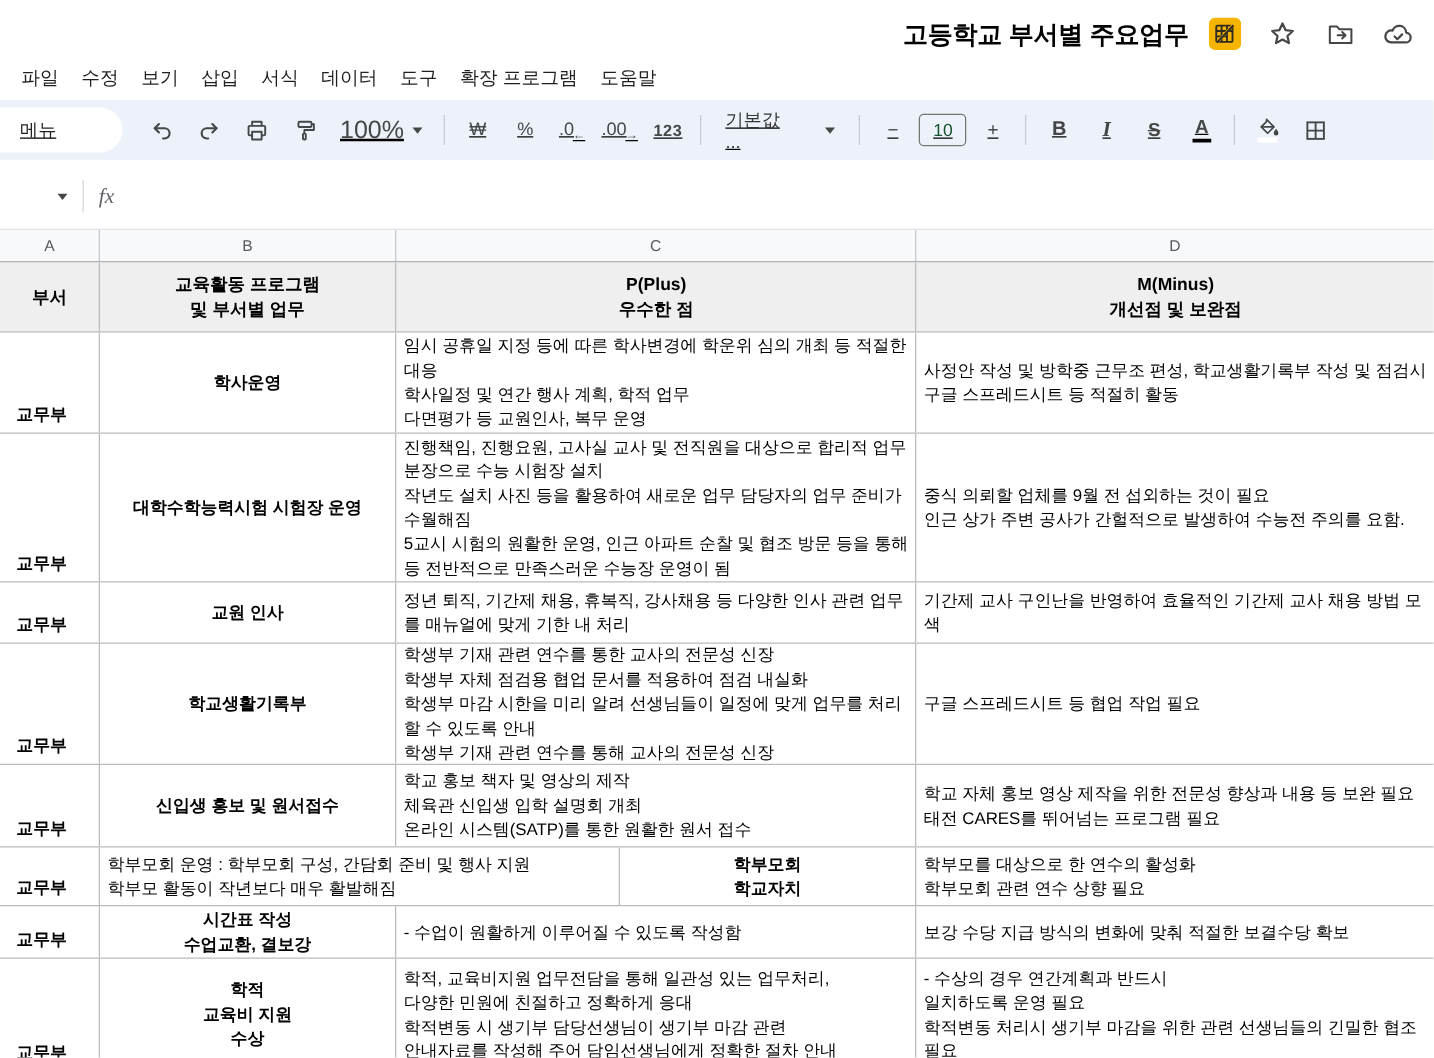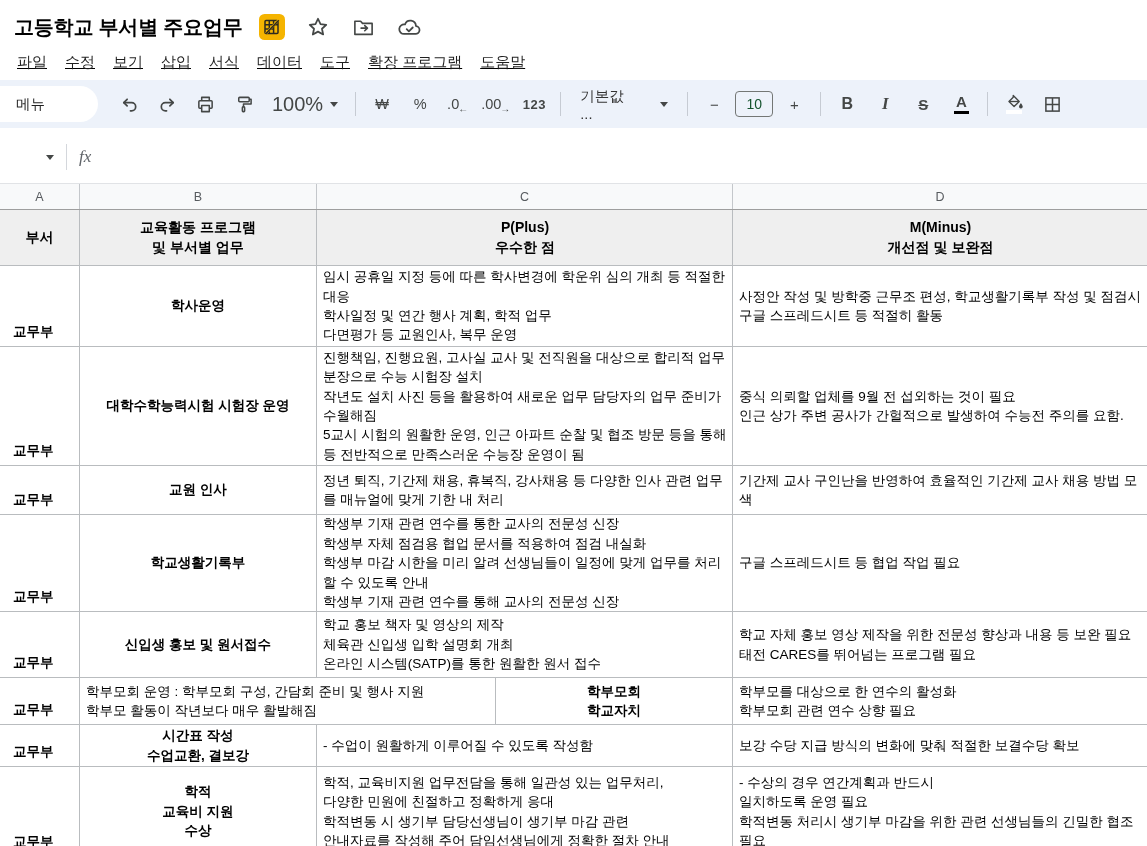--- a/index.html
+++ b/index.html
@@ -1,31 +1,31 @@
 <!DOCTYPE html>
 <html><head>
 <meta charset="utf-8">
 <style>
   * { box-sizing: border-box; margin: 0; padding: 0; }
   html,body { width: 1147px; height: 846px; overflow: hidden; background: #fff;
     font-family: "Liberation Sans", "DejaVu Sans", sans-serif; color:#000; }
 
   
-  .titlebar { height: 46px; display: flex; align-items: center; padding: 8px 16px 0 14px; background:#fff; }
+  .titlebar { height: 46px; display: flex; align-items: center; padding: 8px 16px 0 14px; background:#fff;justify-content:flex-end; }
   .doc-title { font-size: 20px; font-weight: 600; color:#000; letter-spacing: -0.2px; }
   .title-icons { display:flex; align-items:center; gap: 20px; margin-left: 16px; }
   .tico { display:flex; align-items:center; justify-content:center; width:26px; height:26px; color:#444746; }
   .tico svg { display:block; }
 
   
-  .menubar { height: 32px; display:flex; align-items:center; padding-left: 8px; background:#fff;text-decoration:underline; }
+  .menubar { height: 32px; display:flex; align-items:center; padding-left: 8px; background:#fff; }
   .menu-item { font-size: 15px; color:#1f1f1f; padding: 4px 9px; border-radius: 6px; cursor: default; }
 
   
-  .toolbar { height: 48px; margin: 2px 0 3px 0; background:#edf2fa; display:flex; align-items:center; padding-right: 8px; }
+  .toolbar { height: 48px; margin: 2px 0 3px 0; background:#edf2fa; display:flex; align-items:center; padding-right: 8px; text-decoration: underline; }
   .menus-pill { width: 98px; height: 36px; background:#fff; border-radius: 0 18px 18px 0; display:flex; align-items:center;
     padding-left: 16px; font-size: 14.5px; color:#1f1f1f; margin-right: 12px; }
   .tb-btn { min-width: 30px; height: 30px; display:flex; align-items:center; justify-content:center;
     border-radius: 4px; color:#444746; font-size: 15px; margin: 0 4px; position: relative; }
   .tb-btn svg { display:block; }
   .tb-divider { width: 1px; height: 24px; background:#c6cbd3; margin: 0 7px; }
   .zoom-ctl { display:flex; align-items:center; gap: 7px; padding: 0 6px; font-size: 20px; color:#444746; }
   .caret { width: 0; height: 0; border-left: 4.5px solid transparent; border-right: 4.5px solid transparent;
     border-top: 5px solid #444746; display:inline-block; }
   .num-fmt { font-size: 14.5px; font-weight: 500; letter-spacing: 0; }

